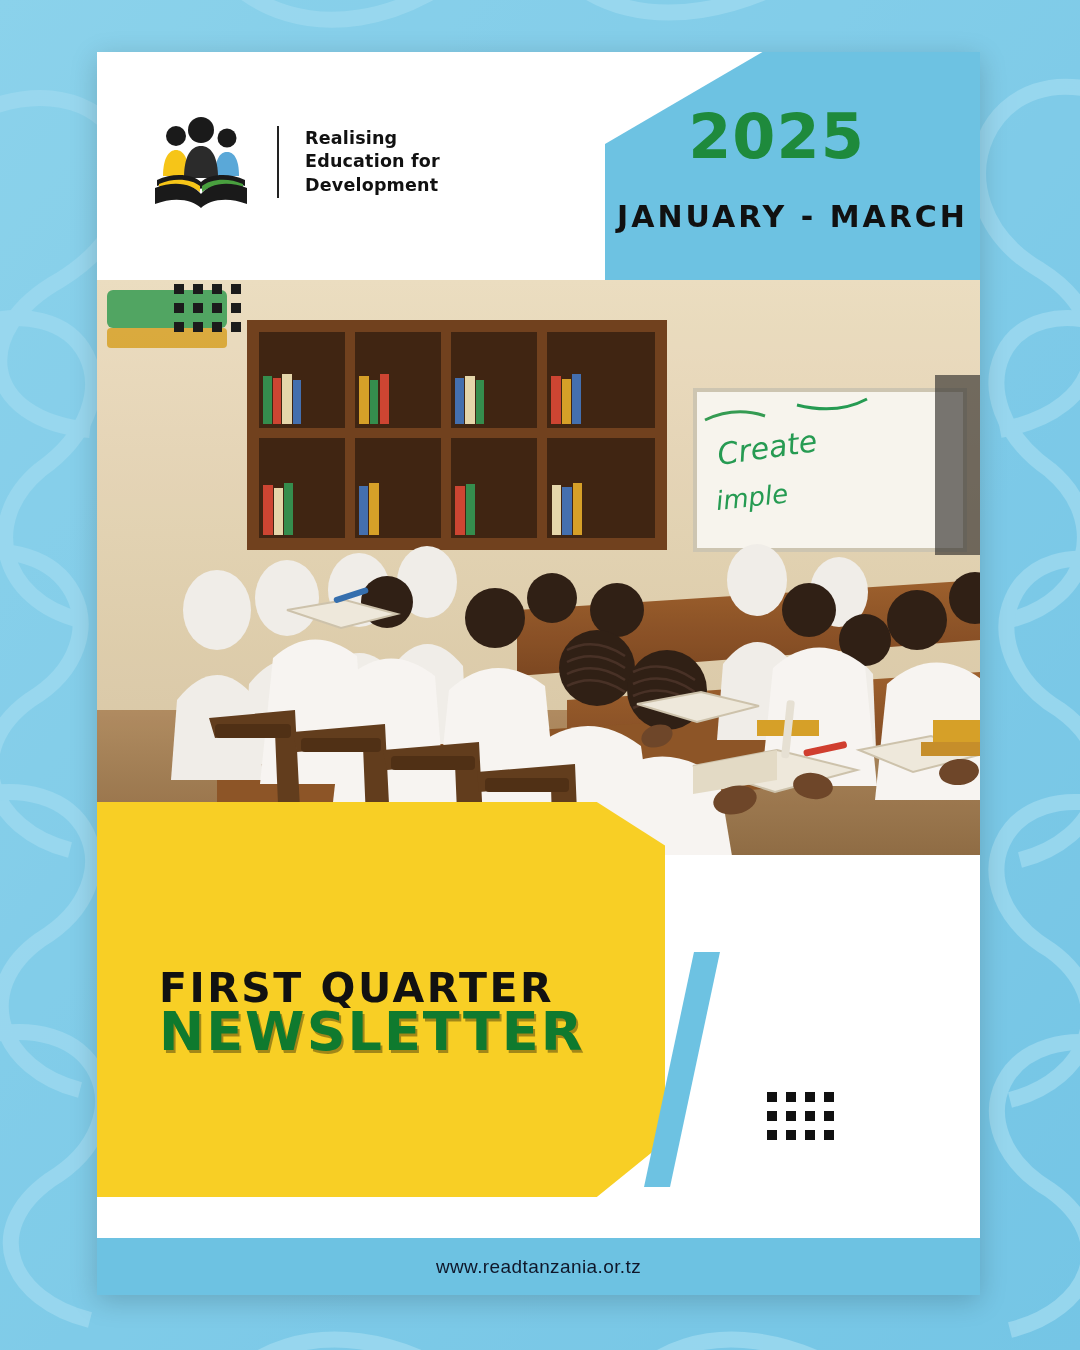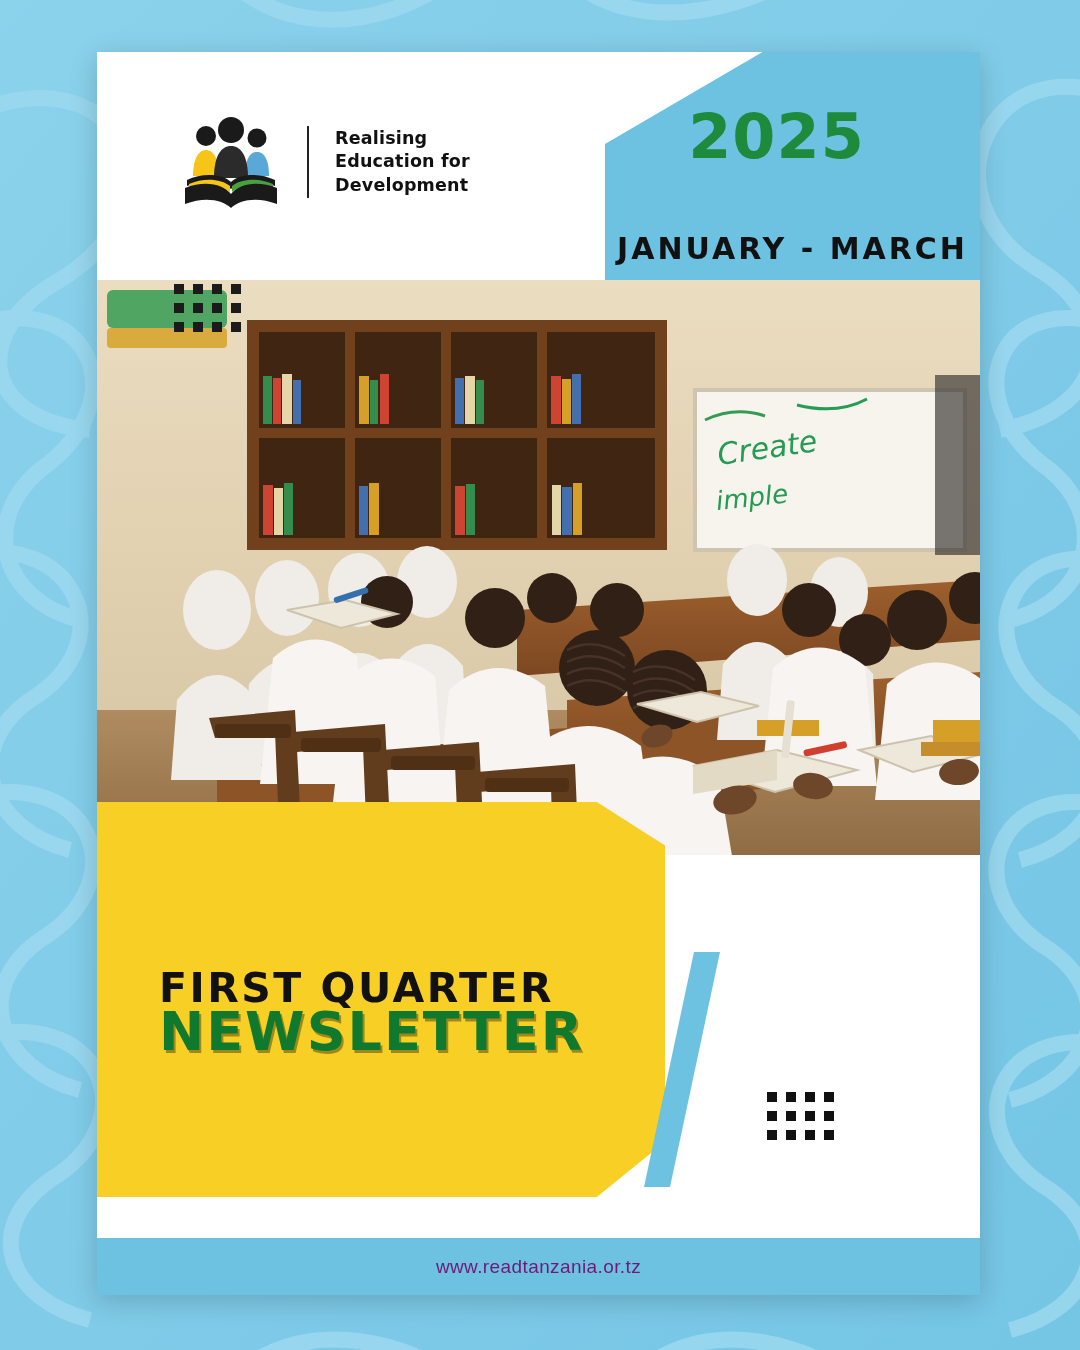--- a/index.html
+++ b/index.html
@@ -76,27 +76,26 @@
     right: 0;
     top: 150px;
     width: 375px;
     text-align: center;
     font-family: "DejaVu Sans", sans-serif;
     font-weight: 700;
     font-size: 30px;
     letter-spacing: 3px;
     color: #111111;
     line-height: 1;
-    margin-top: 32px;
   }
 
   
   .logo {
     position: absolute;
-    left: 86px;
+    left: 56px;
     top: 62px;
     display: flex;
     align-items: center;
     gap: 26px;
   }
   .logo-mark {
     width: 98px;
     height: 96px;
     position: relative;
   }
@@ -197,21 +196,21 @@
     width: 883px;
     height: 57px;
     background: #6dc2e2;
     display: flex;
     align-items: center;
     justify-content: center;
   }
   .footer-url {
     font-family: "Liberation Sans", sans-serif;
     font-size: 19px;
-    color: #701a75;
+    color: #0f172a;
     letter-spacing: 0.4px;
   }
 </style>
 </head>
 <body>
 
 <div class="poster">
 
   <svg class="bg-swirls" viewBox="0 0 1080 1350" preserveAspectRatio="none">
     <defs>

